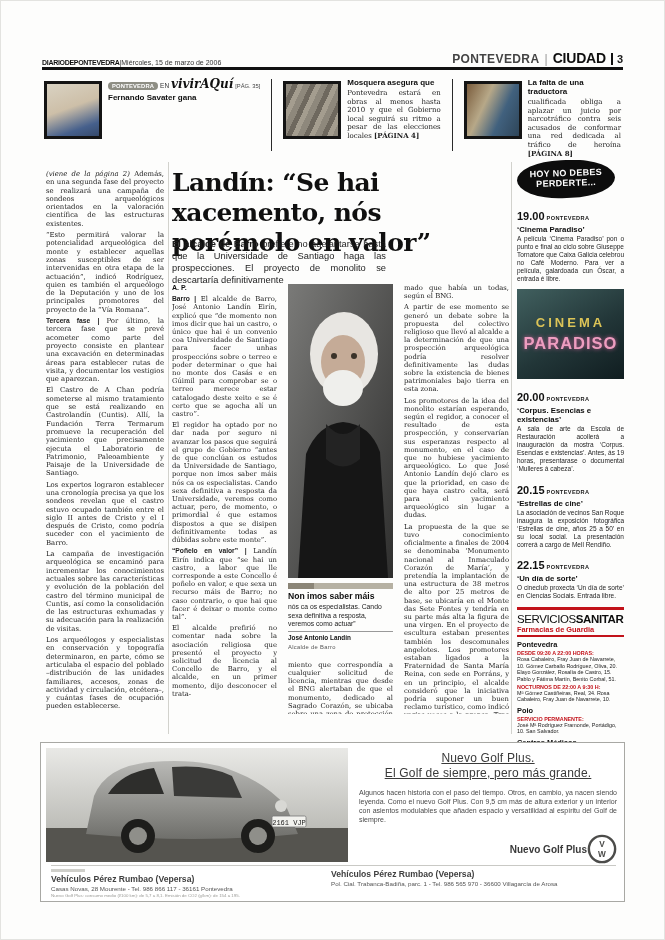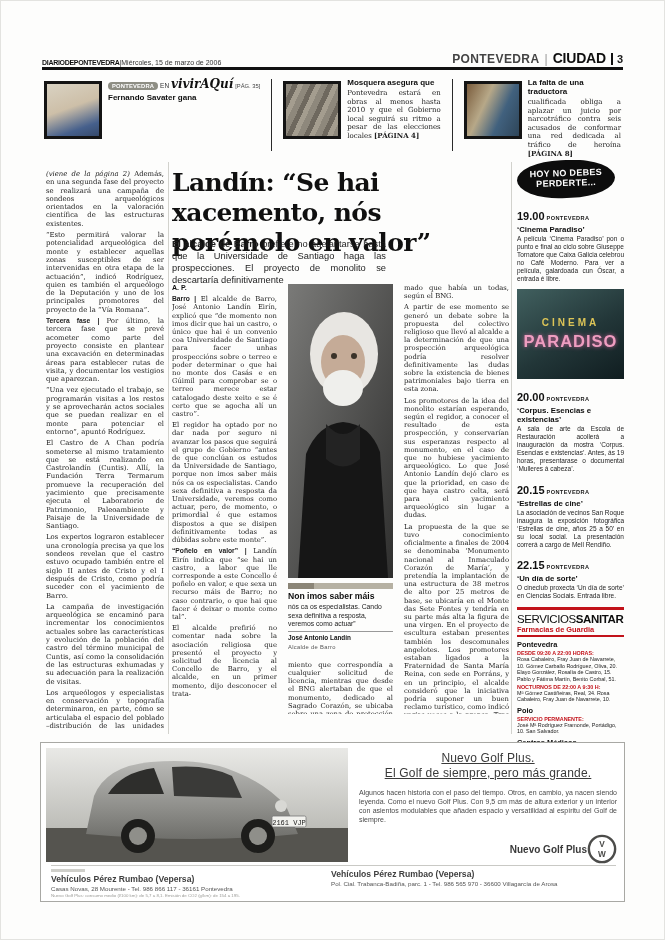--- a/index.html
+++ b/index.html
@@ -71,21 +71,21 @@
   .badge{width:98px;height:38px;background:#0d0d0d;border-radius:50%/55%;color:#fff;text-align:center;
          padding-top:8px;box-sizing:border-box;transform:rotate(-2deg);margin-bottom:8px;}
   .badge div{font-size:9px;font-weight:800;letter-spacing:.3px;line-height:10px;}
   .agenda-item{margin-bottom:7px;}
   .ag-time{font-size:11px;font-weight:800;color:#101010;}
   .ag-place{font-size:5.6px;font-weight:800;letter-spacing:.4px;color:#1a1a1a;margin-left:2px;}
   .ag-title{font-size:7.8px;font-weight:800;color:#0e0e0e;margin:1px 0;}
   .ag-text{font-size:6.5px;line-height:7.9px;color:#232323;text-align:justify;}
   .paradiso{height:90px;margin:5px 0 8px;background:linear-gradient(150deg,#41605f 0%,#223638 55%,#101d20 100%);
             display:flex;flex-direction:column;align-items:center;justify-content:center;gap:4px;}
-  .par-small{font-size:10px;font-weight:700;color:#dcc457;letter-spacing:3px;}
+  .par-small{font-size:13px;font-weight:700;color:#dcc457;letter-spacing:3px;}
   .par-big{font-size:16.5px;font-weight:800;color:#ee9dc0;letter-spacing:1px;text-shadow:0 0 4px #c45f93;}
 
   .services{margin-top:6px;}
   .svc-rule{height:3px;background:#c2121a;margin-bottom:3px;}
   .svc-title{font-size:11.5px;color:#0d0d0d;letter-spacing:-.4px;}
   .svc-title b{font-weight:800;}
   .svc-sub{font-size:7.4px;font-weight:800;color:#c2121a;border-bottom:2px solid #c2121a;padding-bottom:1px;margin-bottom:3px;}
   .svc-city{font-size:7.4px;font-weight:800;color:#0f0f0f;margin-top:3px;}
   .svc-label{font-size:5.4px;font-weight:800;color:#c2121a;margin-top:1px;}
   .svc-line{font-size:5.4px;line-height:6.6px;color:#222;}
@@ -156,21 +156,20 @@
     </div>
   </div>
 
   <div class="vrule vr1"></div>
   <div class="vrule vr2"></div>
 
   <div class="leftcol">
     <p class="para"><i>(viene de la página 2) </i><span>Además, en una segunda fase del proyecto se realizará una campaña de sondeos arqueológicos orientados en la valoración científica de las estructuras existentes.</span></p>
     <p class="para"><span>“Esto permitirá valorar la potencialidad arqueológica del monte y establecer aquellas zonas susceptibles de ser intervenidas en otra etapa de la actuación”, indicó Rodríguez, quien es también el arqueólogo de la Deputación y uno de los principales promotores del proyecto de la “Vía Romana”.</span></p>
     <p class="para"><b>Tercera fase | </b><span>Por último, la tercera fase que se prevé acometer como parte del proyecto consiste en plantear una excavación en determinadas áreas para establecer rutas de visita, y documentar los vestigios que aparezcan.</span></p>
-    <p class="para"><span>“Una vez ejecutado el trabajo, se programarán visitas a los restos y se aprovecharán actos sociales que se puedan realizar en el monte para potenciar el entorno”, apuntó Rodríguez.</span></p>
     <p class="para"><span>El Castro de A Chan podría someterse al mismo tratamiento que se está realizando en Castrolandín (Cuntis). Allí, la Fundación Terra Termarum promueve la recuperación del yacimiento que precisamente ejecuta el Laboratorio de Patrimonio, Paleoambiente y Paisaje de la Universidade de Santiago.</span></p>
     <p class="para"><span>Los expertos lograron establecer una cronología precisa ya que los sondeos revelan que el castro estuvo ocupado también entre el siglo II antes de Cristo y el I después de Cristo, como podría suceder con el yacimiento de Barro.</span></p>
     <p class="para"><span>La campaña de investigación arqueológica se encaminó para incrementar los conocimientos actuales sobre las características y evolución de la población del castro del término municipal de Cuntis, así como la consolidación de las estructuras exhumadas y su adecuación para la realización de visitas.</span></p>
     <p class="para"><span>Los arqueólogos y especialistas en conservación y topografía determinaron, en parte, cómo se articulaba el espacio del poblado –distribución de las unidades familiares, accesos, zonas de actividad y circulación, etcétera–, y cuántas fases de ocupación pueden establecerse.</span></p>
 
   </div>
 
   <h1 class="headline" style="margin:0;">Landín: “Se hai xacemento, nós porémolo en valor”</h1>
   <div class="standfirst"><b>El alcalde de Barro </b><span>prefiere no adelantarse hasta que la Universidade de Santiago haga las prospecciones. El proyecto de monolito se descartaría definitivamente</span></div>
 

